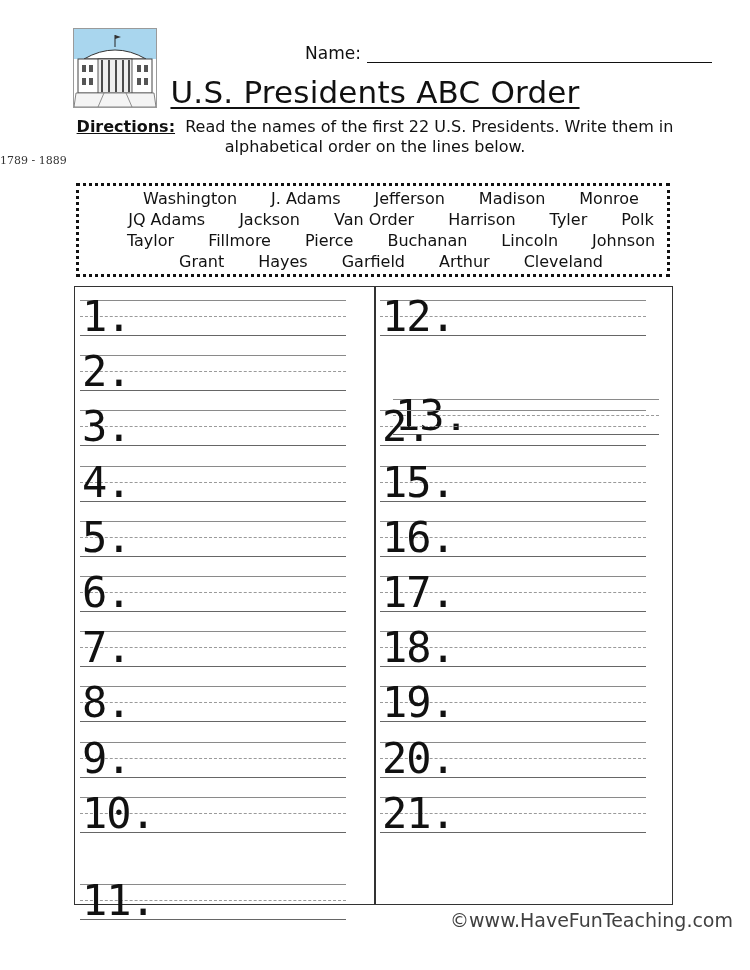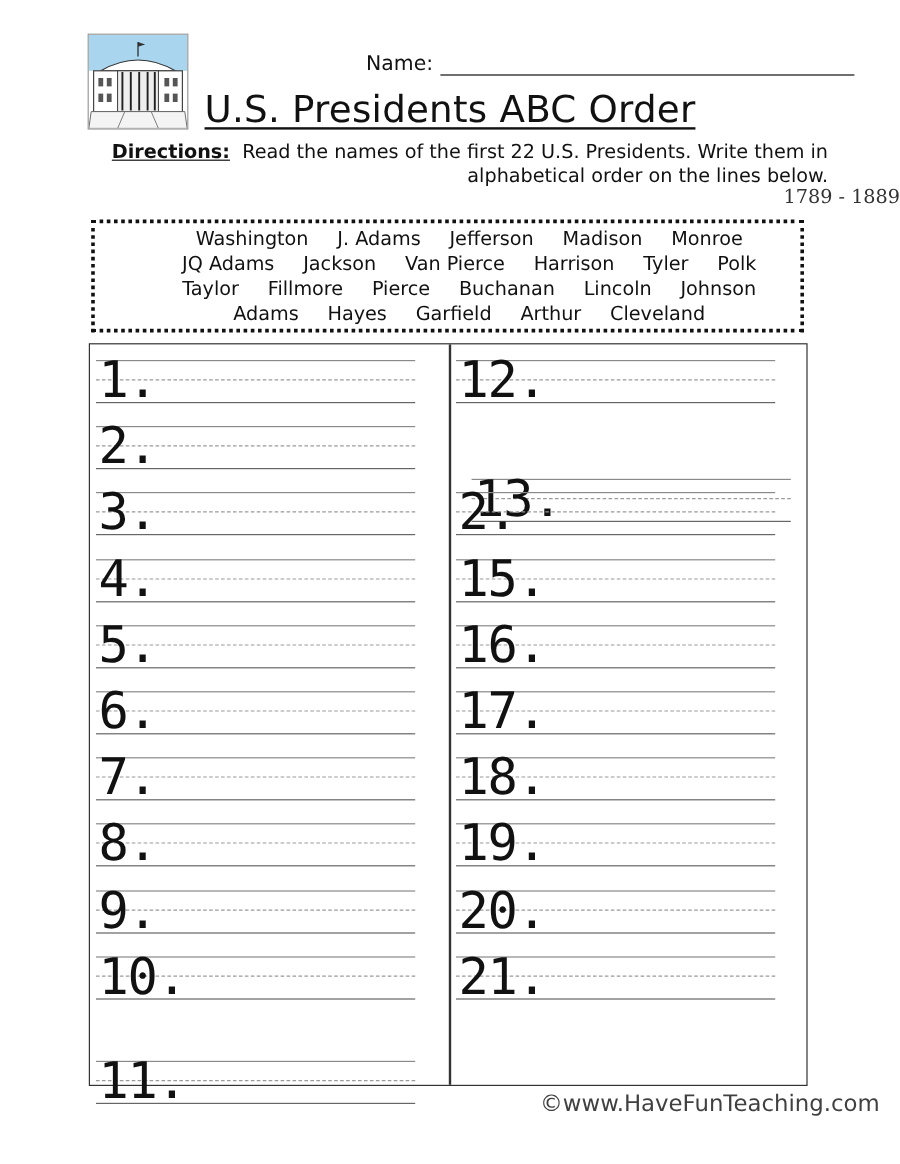--- a/index.html
+++ b/index.html
@@ -15,34 +15,34 @@
     .name-row {
       position: absolute; left: 305px; top: 43px; font-size: 17px; display: flex; align-items: flex-end;
     }
     .name-line { display: inline-block; width: 345px; border-bottom: 1.5px solid #111; margin-left: 6px; height: 18px; }
     .title {
       position: absolute; left: 160px; top: 74px; width: 430px; text-align: center;
       font-size: 31px; font-weight: normal; text-decoration: underline; text-underline-offset: 4px;
       text-decoration-thickness: 2px; letter-spacing: 0.2px;
     }
     .directions {
-      position: absolute; left: 60px; top: 117px; width: 630px; text-align: right; font-size: 16px; line-height: 20px;
+      position: absolute; left: 60px; top: 117px; width: 630px; text-align: center; font-size: 16px; line-height: 20px;
     }
     .directions .dlabel { font-weight: bold; text-decoration: underline; }
     .years {
-      position: absolute; left: 0; width: 750px; top: 154px; text-align: right;
-      font-family: "DejaVu Serif", "Liberation Serif", serif; font-size: 16px; color: #333;
+      position: absolute; left: 0; width: 750px; top: 154px; text-align: left;
+      font-family: "DejaVu Serif", "Liberation Serif", serif; font-size: 11px; color: #333;
     }
     .namebox {
       position: absolute; left: 76px; top: 183px; width: 594px; height: 94px;
       border: 3px dotted #111; box-sizing: border-box;
       display: flex; flex-direction: column; align-items: center; justify-content: center;
       font-size: 16px; line-height: 21px;
     }
-    .namebox .nrow { display: flex; gap: 6px; white-space: nowrap; margin-left: 36px; }
+    .namebox .nrow { display: flex; gap: 16px; white-space: nowrap; margin-left: 36px; }
     .namebox .nrow span { margin: 0 9px; }
     .grid {
       position: absolute; left: 74px; top: 286px; width: 599px; height: 619px;
       border: 1.5px solid #333; box-sizing: border-box;
     }
     .divider { position: absolute; left: 299px; top: 0; bottom: 0; width: 1.5px; background: #333; }
     .row { position: absolute; width: 266px; height: 36px; }
     .row .l-top { position: absolute; left: 0; right: 0; top: 0; border-top: 1.2px solid #8a8a8a; }
     .row .l-mid { position: absolute; left: 0; right: 0; top: 16px; border-top: 1px dashed #9a9a9a; }
     .row .l-base { position: absolute; left: 0; right: 0; top: 35px; border-top: 1.2px solid #666; }
@@ -105,35 +105,35 @@
     <div class="nrow">
       <span>Washington</span>
       <span>J. Adams</span>
       <span>Jefferson</span>
       <span>Madison</span>
       <span>Monroe</span>
     </div>
     <div class="nrow">
       <span>JQ Adams</span>
       <span>Jackson</span>
-      <span>Van Pierce</span>
+      <span>Van Order</span>
       <span>Harrison</span>
       <span>Tyler</span>
       <span>Polk</span>
     </div>
     <div class="nrow">
       <span>Taylor</span>
       <span>Fillmore</span>
       <span>Pierce</span>
       <span>Buchanan</span>
       <span>Lincoln</span>
       <span>Johnson</span>
     </div>
     <div class="nrow">
-      <span>Adams</span>
+      <span>Grant</span>
       <span>Hayes</span>
       <span>Garfield</span>
       <span>Arthur</span>
       <span>Cleveland</span>
     </div>
   </div>
 
 <div class="grid" id="grid">
   <div class="divider"></div>
 <div class="row" style="left: 5px; top: 13px;">

